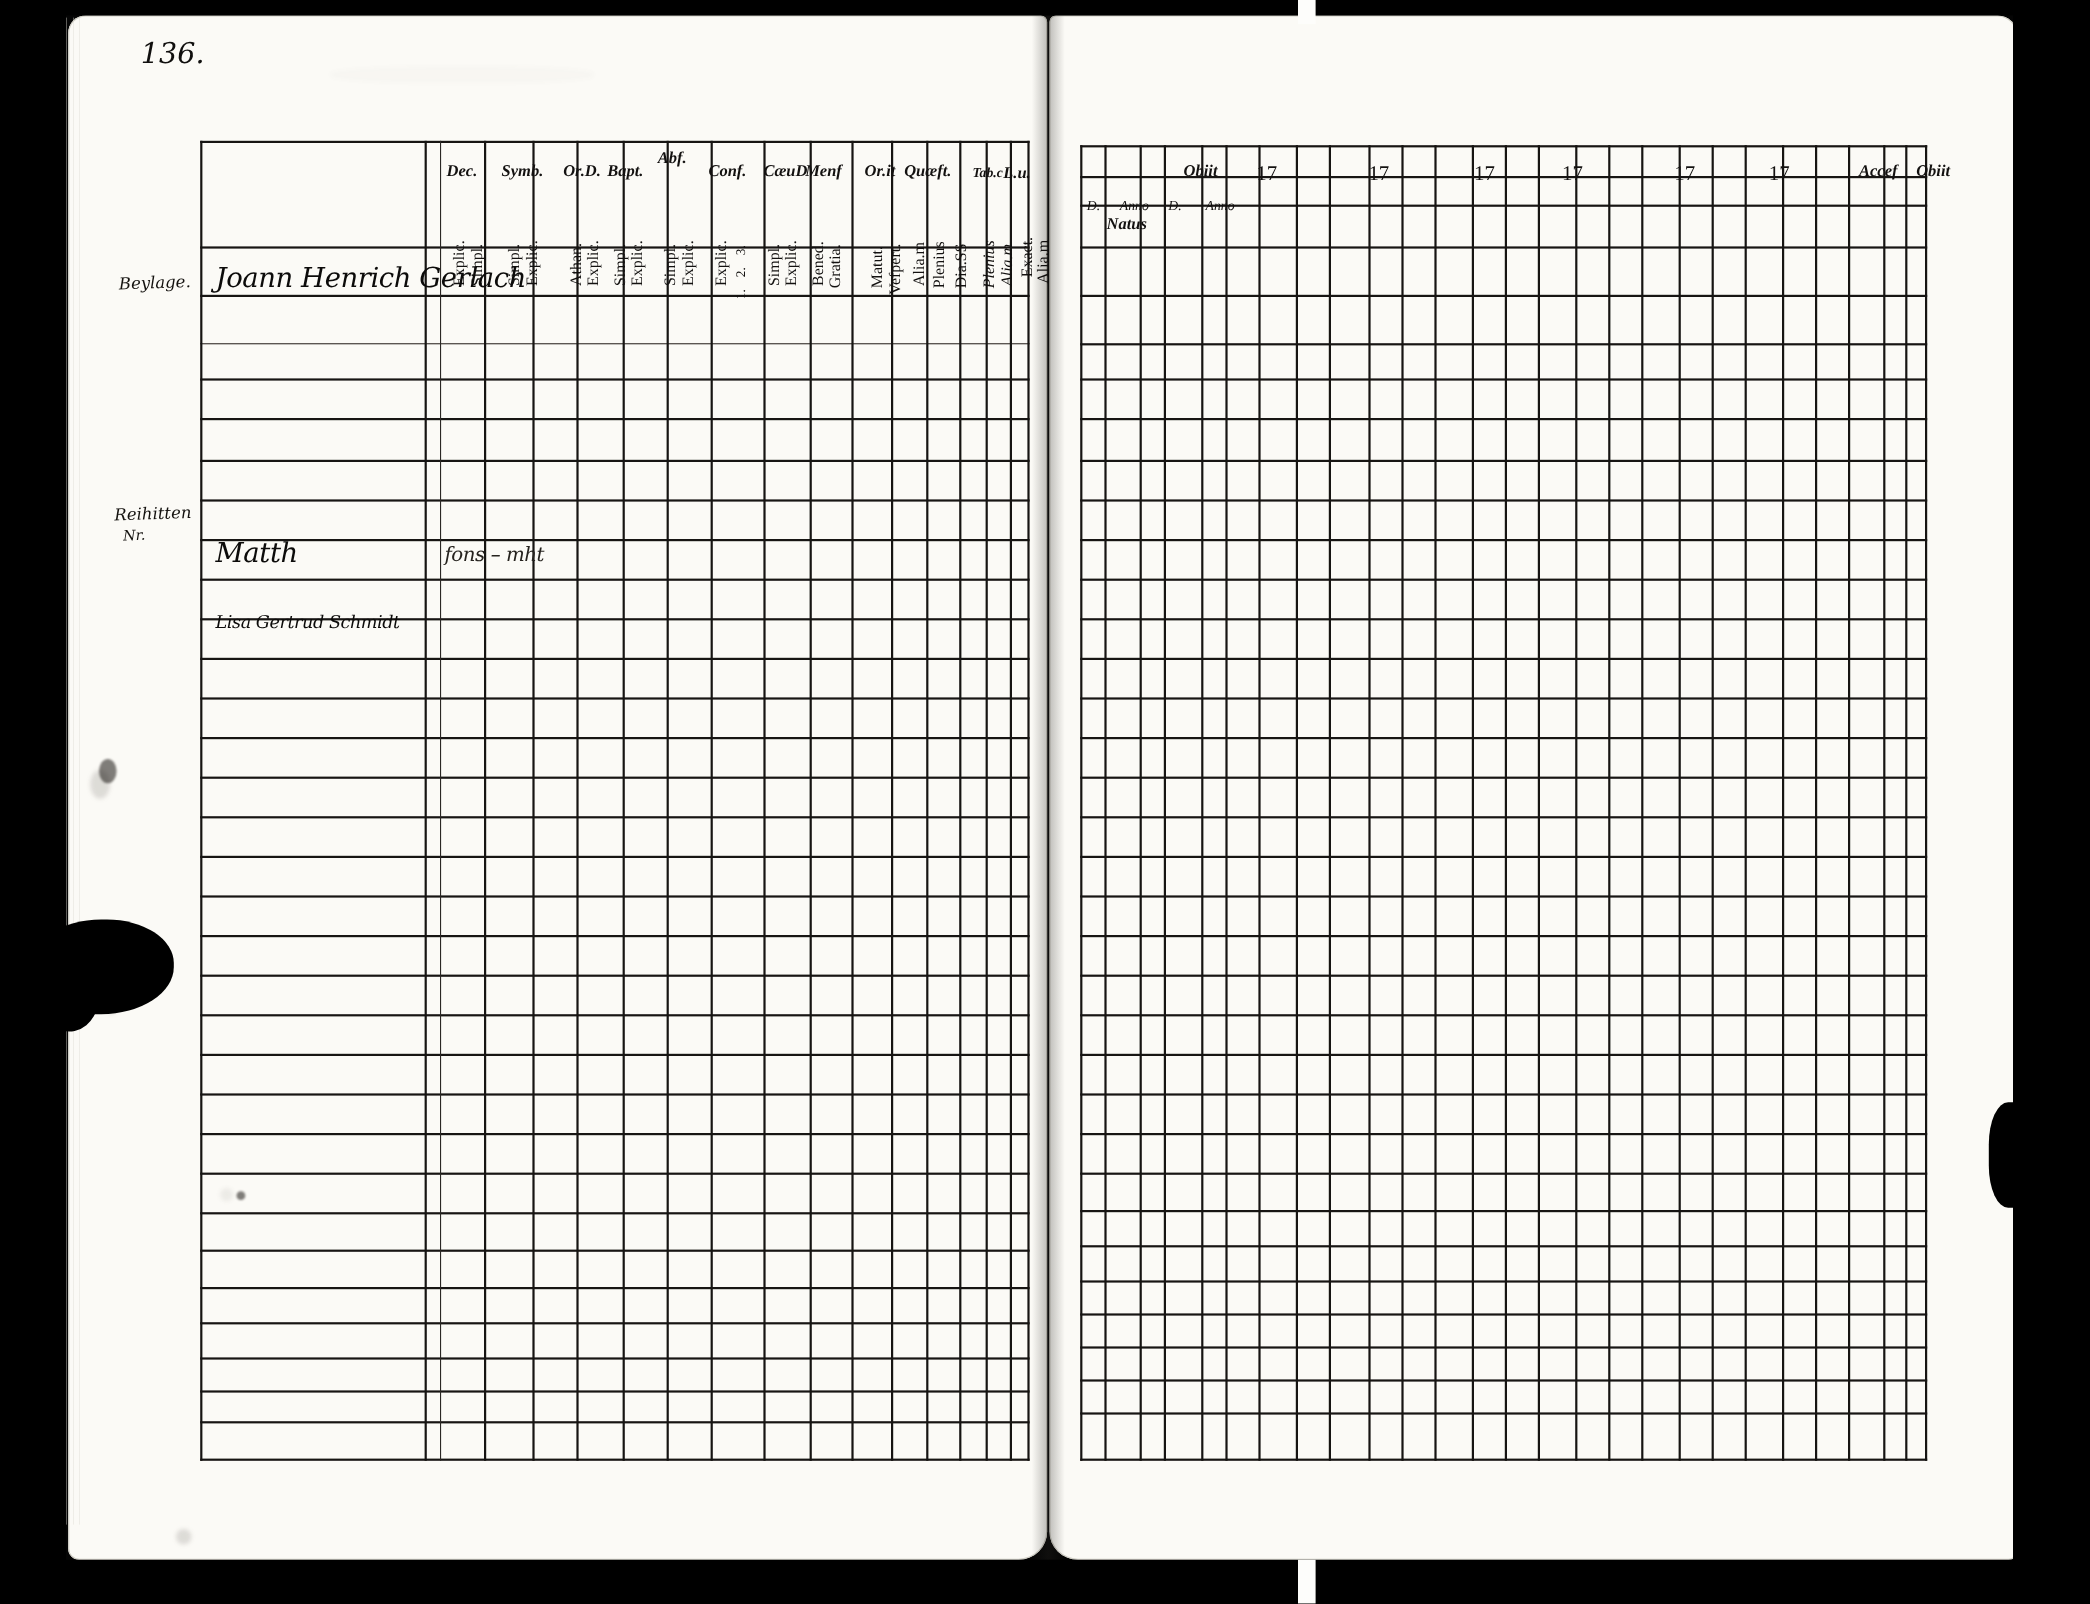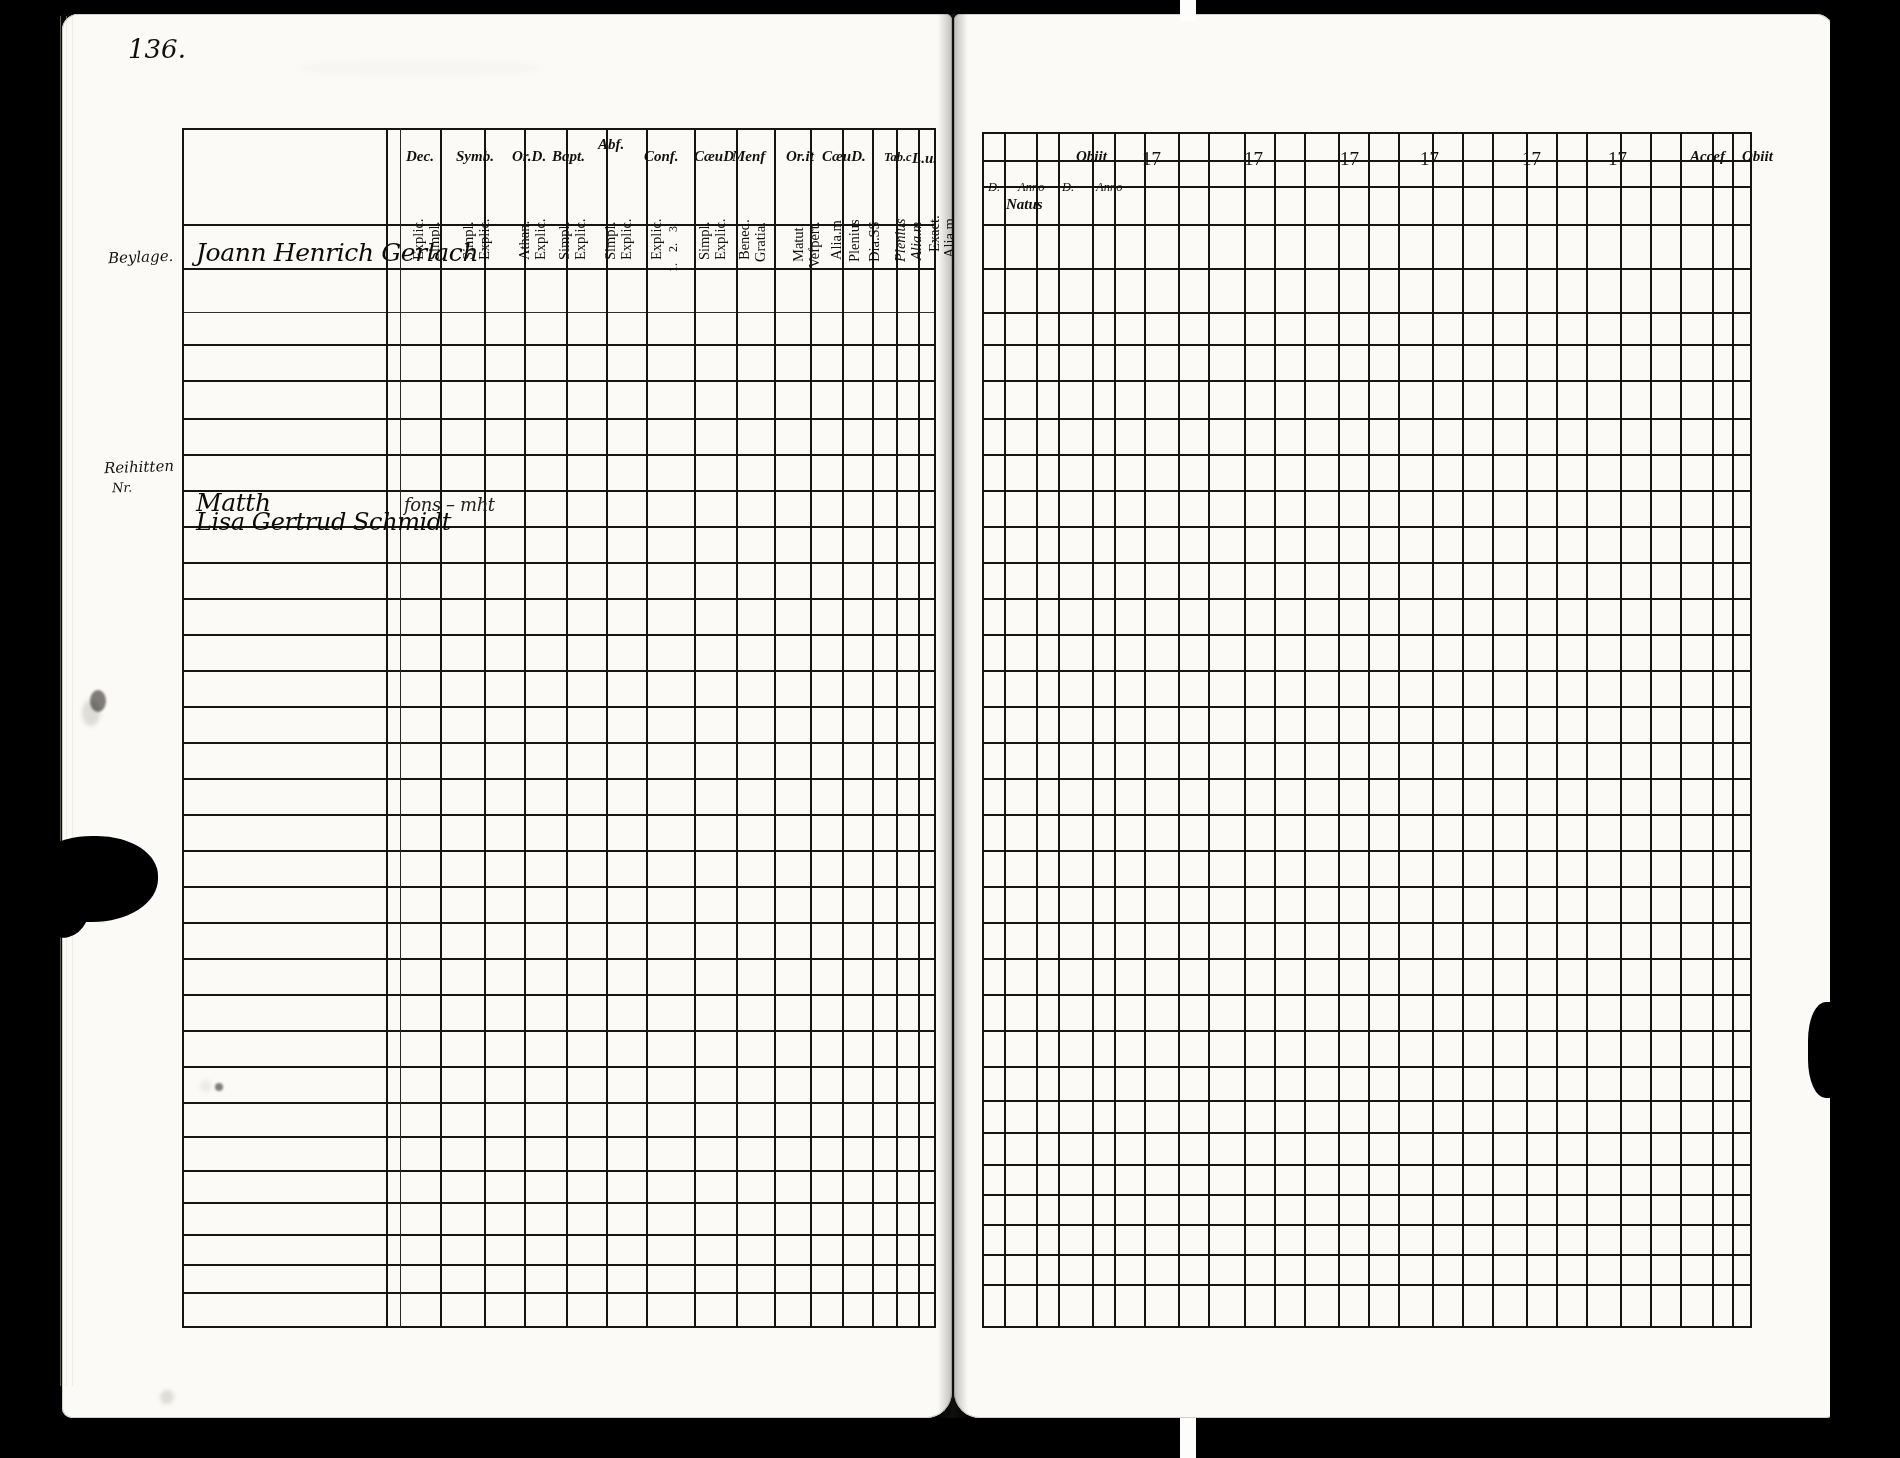--- a/index.html
+++ b/index.html
@@ -305,21 +305,21 @@
 
   <div class="hdr" style="left:406px;top:148px;">Dec.</div>
   <div class="hdr" style="left:456px;top:148px;">Symb.</div>
   <div class="hdr" style="left:512px;top:148px;">Or.D.</div>
   <div class="hdr" style="left:552px;top:148px;">Bapt.</div>
   <div class="hdr" style="left:598px;top:136px;">Abf.</div>
   <div class="hdr" style="left:644px;top:148px;">Conf.</div>
   <div class="hdr" style="left:694px;top:148px;">CæuD</div>
   <div class="hdr" style="left:732px;top:148px;">Menf</div>
   <div class="hdr" style="left:786px;top:148px;">Or.it</div>
-  <div class="hdr" style="left:822px;top:148px;">CæuD.</div>
+  <div class="hdr" style="left:822px;top:148px;">Quæft.</div>
   <div class="hdr small" style="left:884px;top:150px;font-weight:bold;">Tab.c</div>
   <div class="hdr" style="left:912px;top:150px;">L.u.</div>
 
   <div class="vlabel" style="left:410px;top:260px;">Explic.</div>
   <div class="vlabel" style="left:426px;top:260px;">Simpl.</div>
   <div class="vlabel" style="left:460px;top:260px;">Simpl.</div>
   <div class="vlabel" style="left:476px;top:260px;">Explic.</div>
   <div class="vlabel" style="left:516px;top:260px;">Athan.</div>
   <div class="vlabel" style="left:532px;top:260px;">Explic.</div>
   <div class="vlabel" style="left:556px;top:260px;">Simpl.</div>
@@ -429,21 +429,21 @@
 
   <div class="pagenum">136.</div>
 
   <div class="marg" style="left:108px;top:248px;">Beylage.</div>
   <div class="marg" style="left:104px;top:458px;">Reihitten</div>
   <div class="marg" style="left:112px;top:480px;font-size:13px;">Nr.</div>
 
   <div class="hand" style="left:196px;top:238px;font-size:25px;">Joann Henrich Gerlach</div>
   <div class="hand" style="left:196px;top:488px;font-size:25px;">Matth</div>
   <div class="hand thin" style="left:404px;top:494px;font-size:18px;">fons – mht</div>
-  <div class="hand" style="left:196px;top:508px;font-size:24px;">Lisa Gertrud Schmidt</div>
+  <div class="hand" style="left:196px;top:556px;font-size:16px;">Lisa Gertrud Schmidt</div>
 
   <div class="ink-smudge" style="left:215px;top:1083px;width:8px;height:8px;"></div>
   <div class="ink-smudge" style="left:90px;top:690px;width:16px;height:22px;"></div>
 
   <div class="streaks"></div>
   <div class="streaks2"></div>
 
   <div class="edge-left"></div>
   <div class="edge-right"></div>
   <div class="edge-top"></div>

